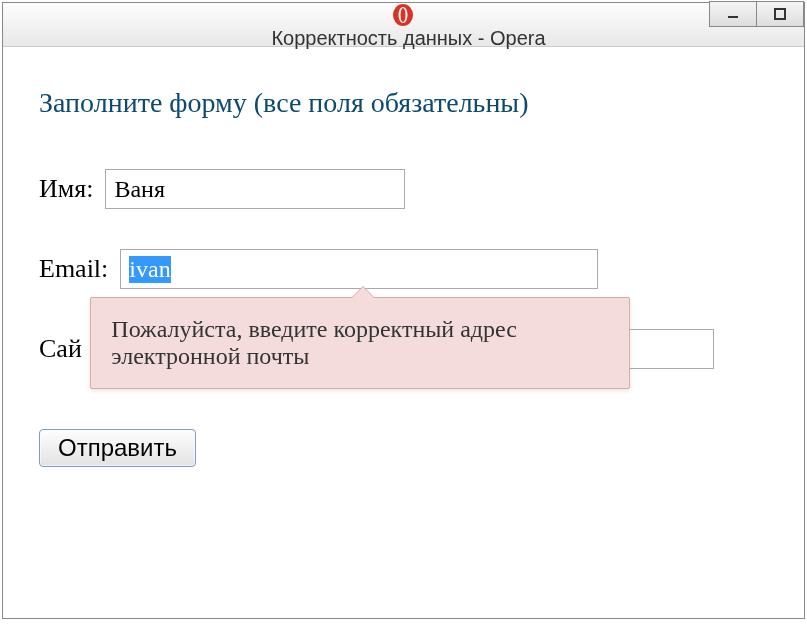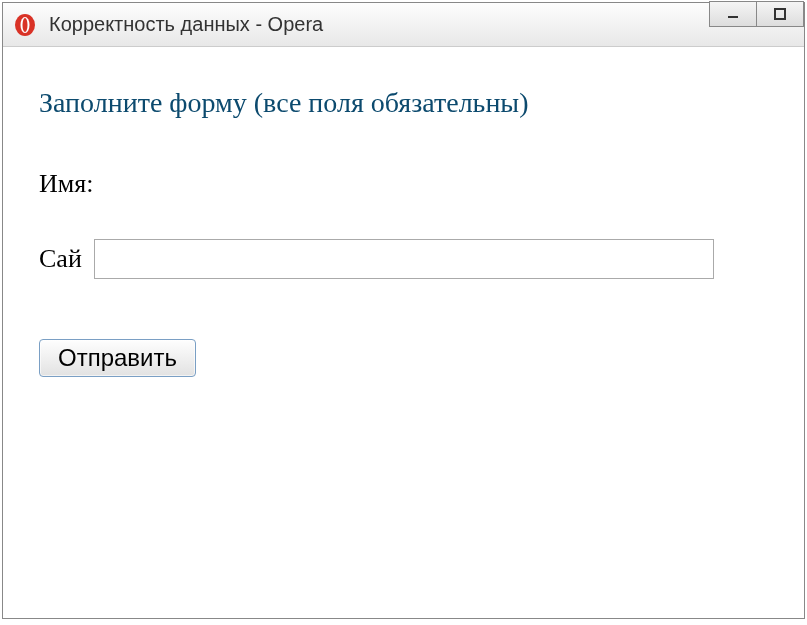--- a/index.html
+++ b/index.html
@@ -24,20 +24,21 @@
       flex-direction: column;
     }
     .titlebar {
       height: 44px;
       background: linear-gradient(to bottom, #fdfdfd, #e8e8e8);
       border-bottom: 1px solid #ccc;
       display: flex;
       align-items: center;
       padding-left: 10px;
       position: relative;
+      flex-direction: column;
     }
     .app-icon {
       width: 24px;
       height: 24px;
       margin-right: 12px;
     }
     .title-text {
       font-family: "Segoe UI", Arial, sans-serif;
       font-size: 20px;
       color: #333;
@@ -191,22 +192,32 @@
           </svg>
       </div>
     </div>
   </div>
 
   <div class="content">
     <h1 class="heading">Заполните форму (все поля обязательны)</h1>
 
     <div class="field-row">
       <span class="field-label">Имя:</span>
-    </div>
-
+      <input class="field-input name-input" value="Ваня" style="">
+    </div>
+
+    <div class="field-row">
+      <span class="field-label">Email:</span>
+      <div class="email-value-wrap">
+        <div class="fake-input">
+          <span class="selected-text">ivan</span>
+        </div>
+        <div class="tooltip">Пожалуйста, введите корректный адрес электронной почты</div>
+      </div>
+    </div>
 
     <div class="field-row">
       <span class="field-label">Сай</span>
       <input class="field-input site-input" value="" style="">
     </div>
 
     <div class="submit-row">
       <button class="submit-btn">Отправить</button>
     </div>
   </div>

